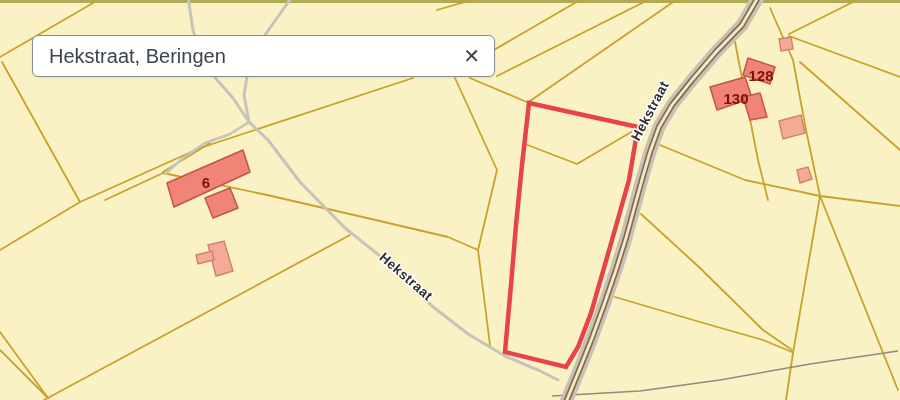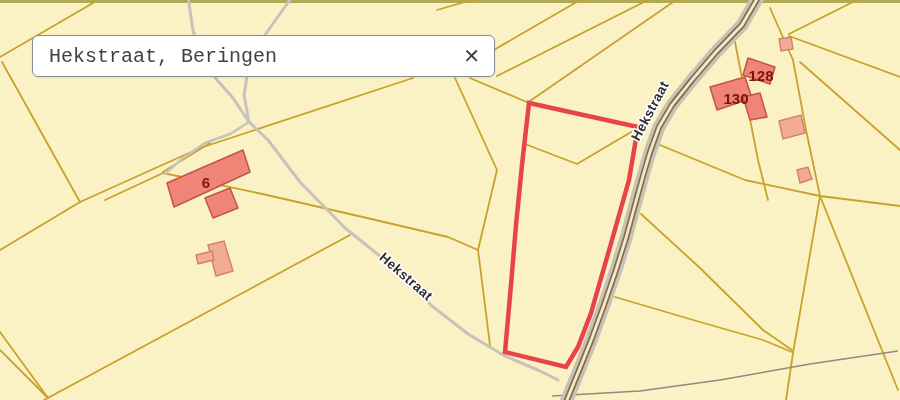--- a/index.html
+++ b/index.html
@@ -3,21 +3,21 @@
 <meta charset="utf-8">
 <style>
   html,body{margin:0;padding:0;background:#ddd;}
   .stage{position:relative;width:900px;height:400px;overflow:hidden;background:#faf2c4;
          font-family:"Liberation Sans",sans-serif;}
   .stage svg{position:absolute;left:0;top:0;display:block;}
   .searchbox{position:absolute;left:32px;top:35px;width:463px;height:42px;background:#ffffff;
              border:1px solid #878d93;border-radius:6px;box-sizing:border-box;display:flex;
              align-items:center;padding:0 12px 0 16px;box-shadow:0 1px 2px rgba(0,0,0,.08);}
   .searchbox input{flex:1;border:none;outline:none;background:transparent;
-                   font-family:Liberation Mono, monospace;font-size:20px;color:#3c434a;padding:0;}
+                   font-family:Liberation Sans, sans-serif;font-size:20px;color:#3c434a;padding:0;}
   .clear-btn{border:none;background:transparent;cursor:pointer;padding:0 2px;line-height:1;
              font-family:"DejaVu Sans",sans-serif;font-size:20px;color:#3f4347;}
   .street-label{font-family:"Liberation Sans",sans-serif;font-weight:700;font-size:13.5px;
                 letter-spacing:.4px;paint-order:stroke;stroke:#ffffff;stroke-width:3px;}
   .house-number{font-family:"Liberation Sans",sans-serif;font-weight:700;font-size:15px;}
 </style>
 </head>
 <body>
 
 <div class="stage">

